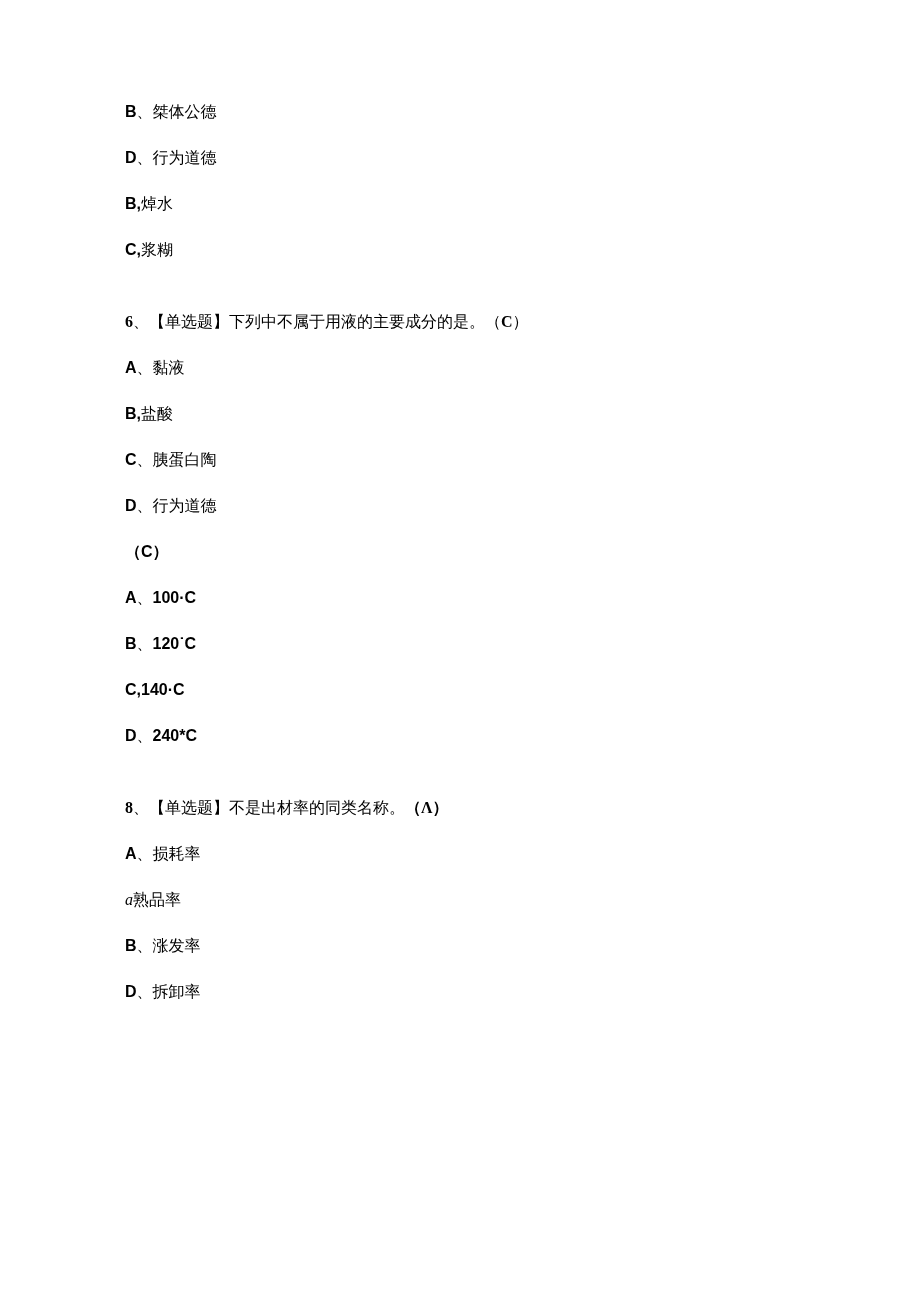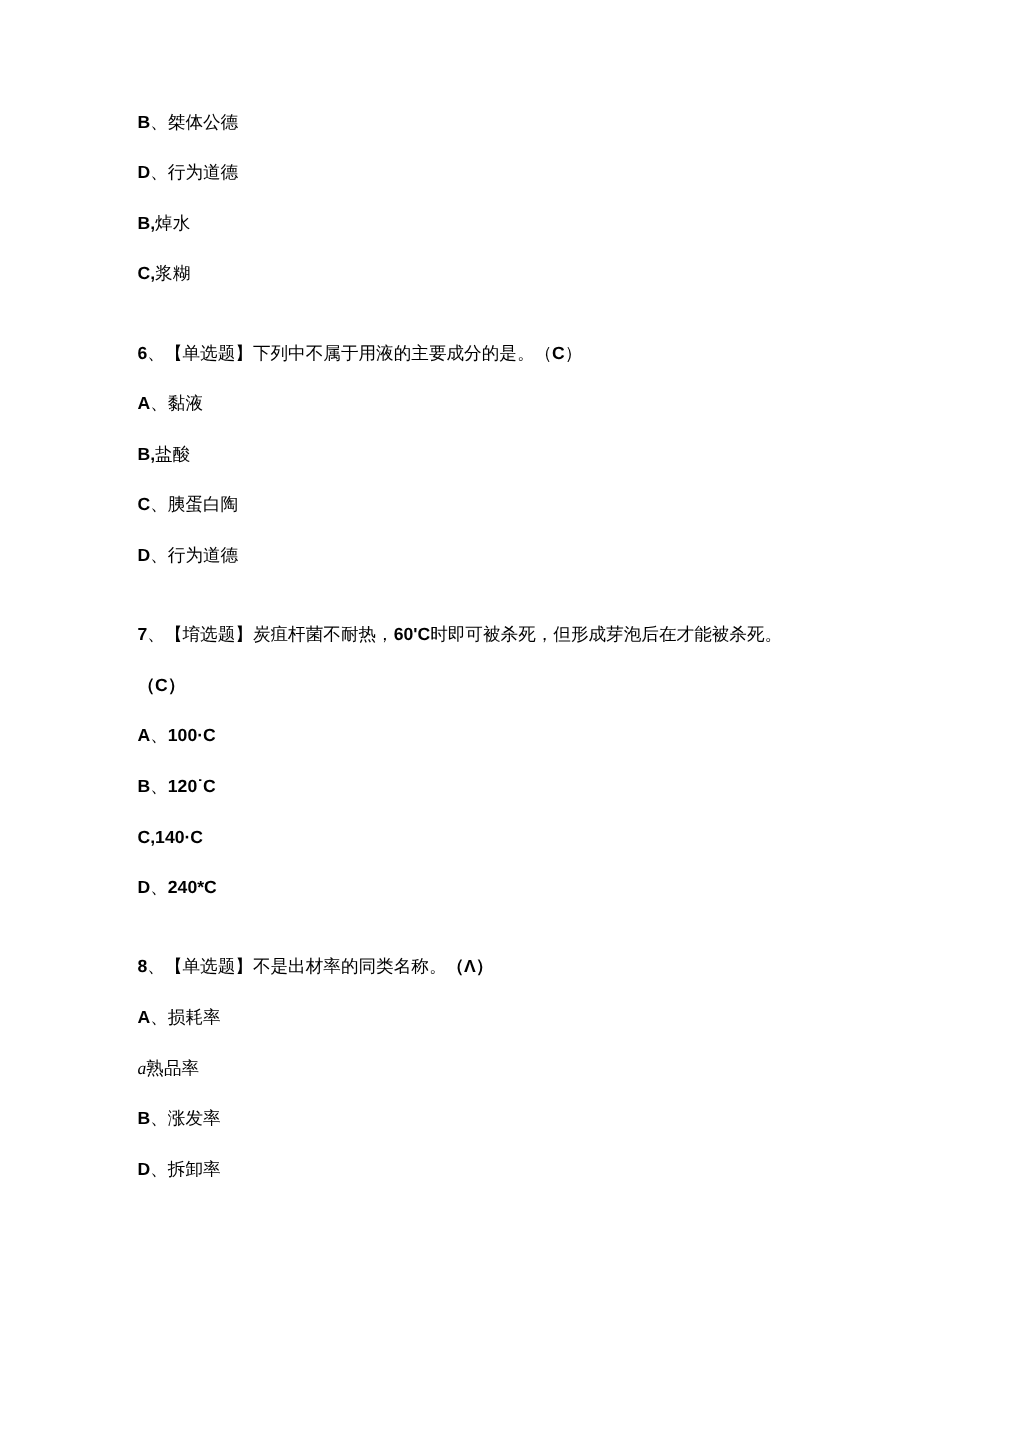--- a/index.html
+++ b/index.html
@@ -21,20 +21,21 @@
   .bold {
     font-weight: bold;
   }
   .italic {
     font-style: italic;
     font-family: "Times New Roman", serif;
   }
   .question {
     margin-top: 48px;
     margin-bottom: 22px;
+    font-family: Liberation Serif, serif;
   }
 </style>
 </head>
 <body>
 
 <div class="page">
 
   <div class="line">
     <span class="bold">B</span><span>、</span><span>桀体公德</span>
   </div>
@@ -57,23 +58,20 @@
   <div class="line">
     <span class="bold">B</span><span class="bold">,</span><span>盐酸</span>
   </div>
   <div class="line">
     <span class="bold">C</span><span>、</span><span>胰蛋白陶</span>
   </div>
   <div class="line">
     <span class="bold">D</span><span>、</span><span>行为道德</span>
   </div>
 
-  <div class="question">
-    <span class="bold">7</span><span>、</span><span>【堉选题】</span><span>炭疽杆菌不耐热，</span><span class="bold">60'C</span><span>时即可被杀死，但形成芽泡后在才能被杀死。</span>
-  </div>
   <div class="line">
     <span class="bold">（C）</span>
   </div>
   <div class="line">
     <span class="bold">A</span><span>、</span><span class="bold">100·C</span>
   </div>
   <div class="line">
     <span class="bold">B</span><span>、</span><span class="bold">120˙C</span>
   </div>
   <div class="line">

